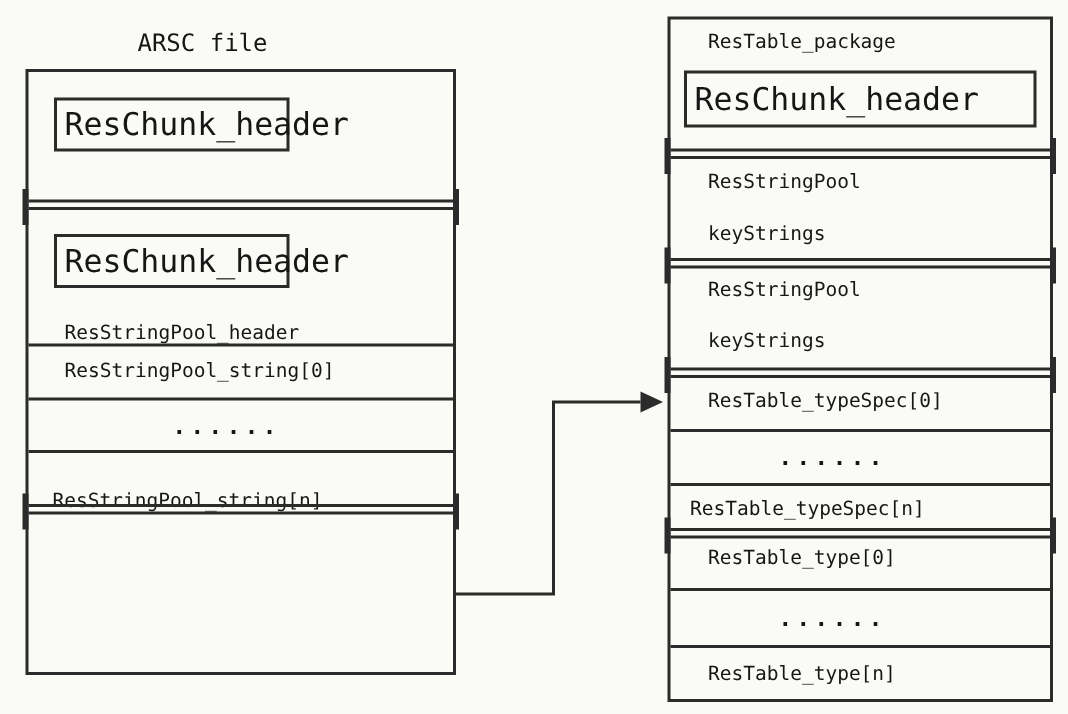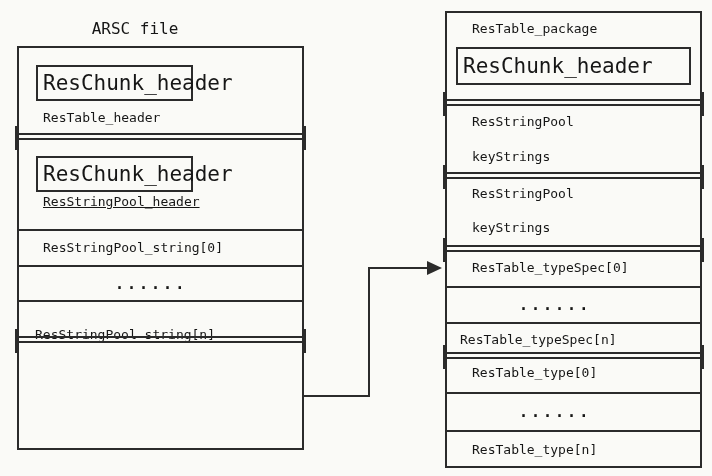--- a/index.html
+++ b/index.html
@@ -89,28 +89,27 @@
 <body>
 
 <div class="canvas">
 
   <div class="diagram-title">ARSC file</div>
 
   <div class="box box-arsc">
     <div class="chunkbox" style="left:17px; top:17px; width:157px; height:36px;">
       <span>ResChunk_header</span>
     </div>
-    <div class="label" style="left:24px; top:56px;">ResTable_header</div>
 
     <div class="hbar" style="top:85px;"></div>
 
     <div class="chunkbox" style="left:17px; top:108px; width:157px; height:36px;">
       <span>ResChunk_header</span>
     </div>
-    <div class="label" style="left:24px; top:140px;text-decoration:underline;">ResStringPool_header</div>
+    <div class="label" style="left:24px; top:161px;">ResStringPool_header</div>
 
     <div class="divider" style="top:181px;"></div>
     <div class="label" style="left:24px; top:186px;">ResStringPool_string[0]</div>
 
     <div class="divider" style="top:217px;"></div>
     <div class="label dots" style="left:96px; top:222px;">......</div>
 
     <div class="divider" style="top:252px;"></div>
     <div class="label" style="left:16px; top:257px;margin-top:16px;">ResStringPool_string[n]</div>
 

